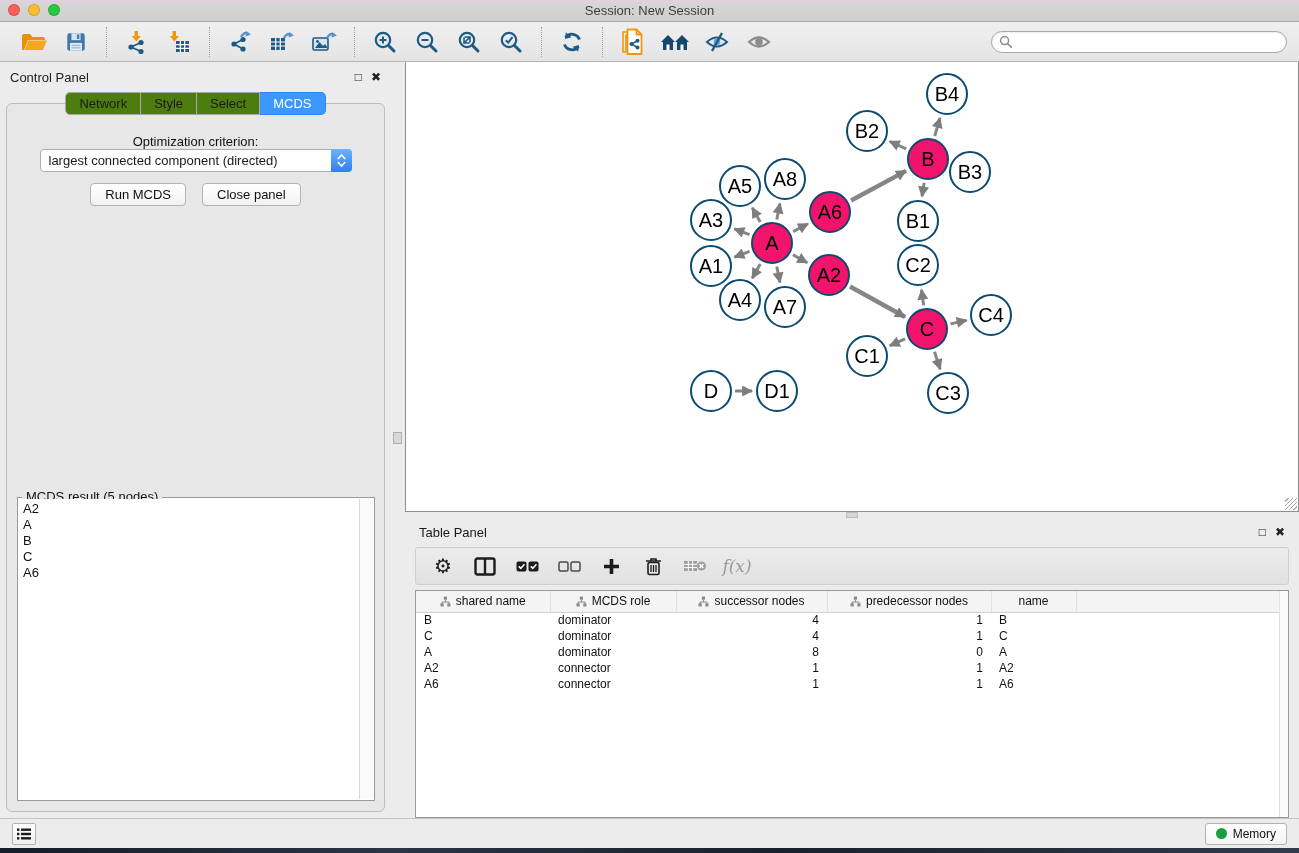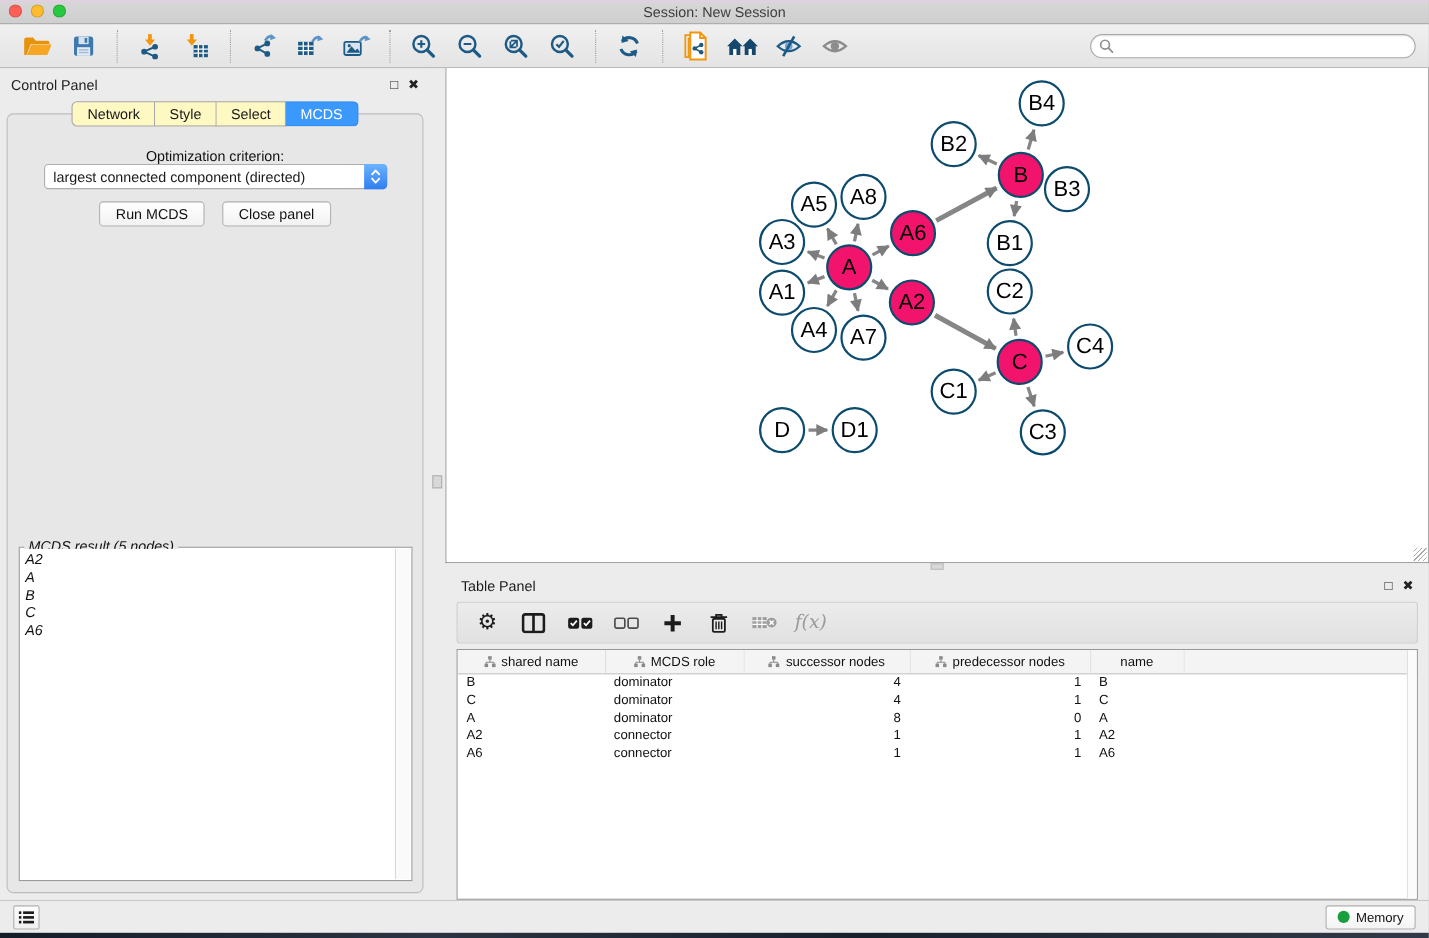--- a/index.html
+++ b/index.html
@@ -31,40 +31,40 @@
   .main { display:flex; height:756px; }
 
   
   .control-panel { width:391px; background:#ececec; display:flex; flex-direction:column; position:relative; }
   .panel-head { height:30px; display:flex; align-items:center; padding:0 10px; }
   .panel-head .ph-title { font-size:13px; color:#222; }
   .panel-head .ph-btns { margin-left:auto; display:flex; gap:9px; align-items:center; }
   .ph-btn { font-size:12px; color:#222; background:none; border:none; cursor:pointer; line-height:1; }
 
   .seg-tabs { display:flex; justify-content:center; position:relative; z-index:2; }
-  .seg-tab { padding:3px 13px; font-size:13px; background:#fef9c3; border:1px solid #a8a8a8; border-left:none; color:#1a1a1a; cursor:pointer; }
+  .seg-tab { padding:3px 13px; font-size:13px; background:#4d7c0f; border:1px solid #a8a8a8; border-left:none; color:#1a1a1a; cursor:pointer; }
   .seg-tab:first-child { border-left:1px solid #a8a8a8; border-radius:5px 0 0 5px; }
   .seg-tab:last-child { border-radius:0 5px 5px 0; }
   .seg-tab.selected { background:#3b98fc; border-color:#2f86e8; color:#fff; }
 
   .cp-content { margin:-12px 6px 6px 6px; padding-top:24px; flex:1; border:1px solid #bdbdbd; border-radius:6px;
     background:#e7e7e7; display:flex; flex-direction:column; align-items:center; position:relative; }
   .opt-label { font-size:13px; color:#111; margin-top:6px; }
   .dropdown { width:312px; height:23px; background:#fff; border:1px solid #adadad; border-radius:4px;
     display:flex; align-items:center; cursor:pointer; position:relative; }
   .dropdown .dd-text { flex:1; padding:0 8px; font-size:13px; white-space:nowrap; overflow:hidden; }
   .dd-stepper { width:21px; height:23px; margin:-1px -1px -1px 0; border-radius:0 4px 4px 0;
     background:linear-gradient(#6db3fd,#2f7ef1); display:flex; flex-direction:column; align-items:center; justify-content:center; gap:1px; }
   .dd-stepper svg { display:block; }
   .cp-buttons { margin-top:11px; display:flex; gap:16px; }
   .mac-btn { height:23px; padding:0 14px; background:linear-gradient(#ffffff,#f2f2f2); border:1px solid #b3b3b3;
     border-radius:4px; font-size:13px; color:#111; cursor:pointer; font-family:"Liberation Sans", sans-serif; }
 
   .result-fieldset { position:absolute; left:10px; right:9px; top:393px; bottom:10px; border:1px solid #9a9a9a;
-    background:#fff;font-style:italic; }
+    background:#fff; }
   .result-legend { position:absolute; top:-9px; left:4px; background:#e7e7e7; padding:0 4px; font-size:13px; color:#111; }
   .result-list { position:absolute; inset:1px 15px 1px 1px; background:#fff; overflow:hidden; padding:2px 4px; }
   .result-item { font-size:13px; line-height:16px; color:#111; }
   .result-scroll { position:absolute; top:1px; bottom:1px; right:1px; width:14px; background:#fafafa; border-left:1px solid #d8d8d8; }
 
   
   .vsplit { width:14px; background:#ececec; position:relative; }
   .vsplit .grip { position:absolute; top:370px; left:2px; width:9px; height:12px; background:#d8d8d8; border:1px solid #b0b0b0; }
 
   

